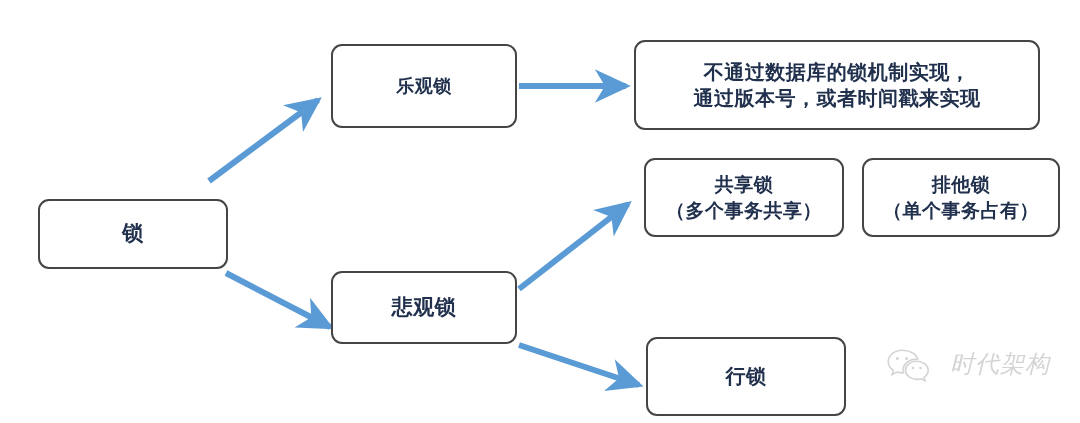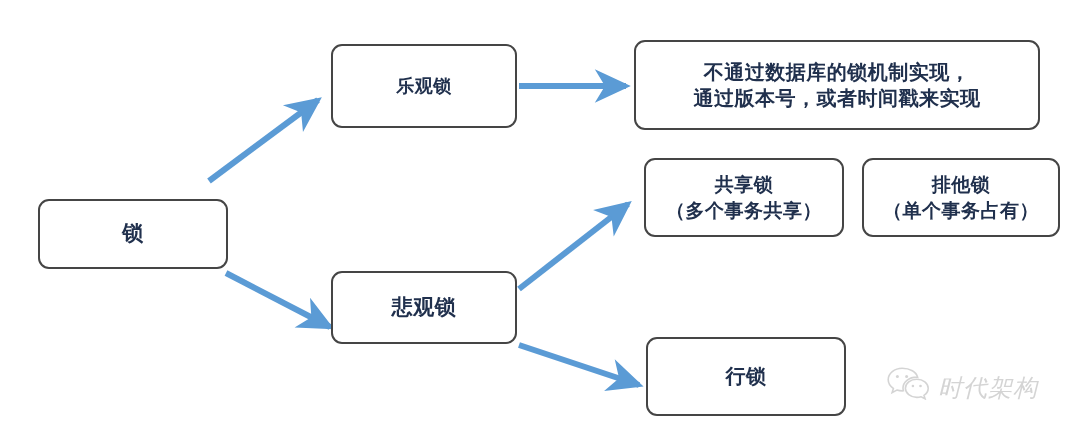--- a/index.html
+++ b/index.html
@@ -55,22 +55,22 @@
   .n-table    { left: 864px; top: 337px; width: 198px; height: 79px;  font-size: 20px; }
 
   
   .watermark {
     position: absolute;
     left: 886px;
     top: 348px;
     width: 170px;
     height: 56px;
     display: flex;
-    align-items: flex-end;
-    gap: 8px;
+    align-items: flex-start;
+    gap: 20px;
     z-index: 3;
     pointer-events: none;
     opacity: 0.42;
   }
   .watermark .wm-text {
     font-size: 24px;
     color: #9a9a9a;
     font-weight: 500;
     letter-spacing: 1px;
     font-style: italic;

